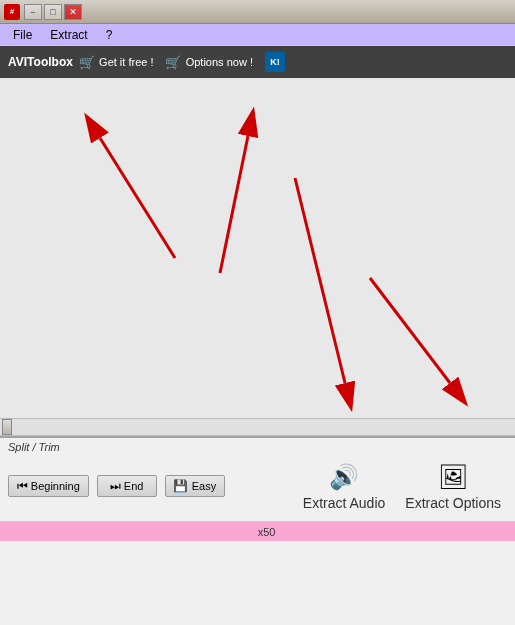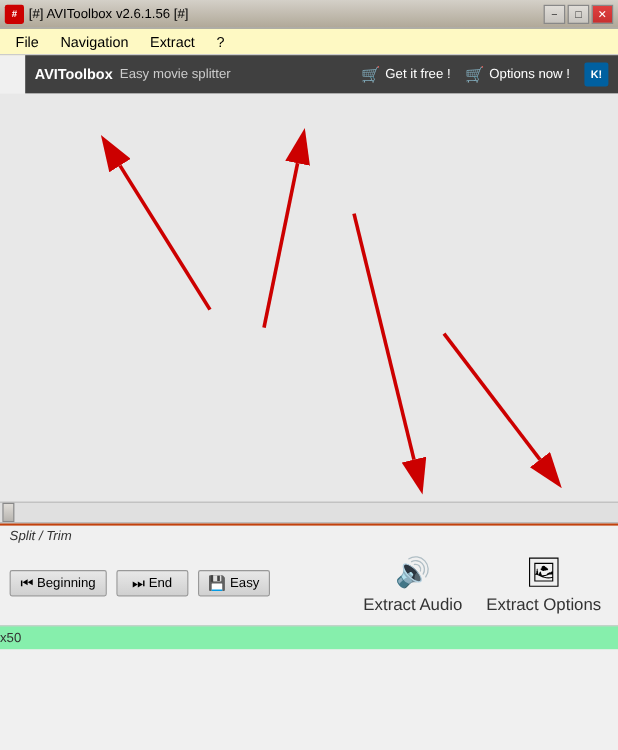--- a/index.html
+++ b/index.html
@@ -53,21 +53,21 @@
       display: flex;
       align-items: center;
       justify-content: center;
       font-size: 9px;
       color: #333;
     }
     .title-btn.close { background: linear-gradient(to bottom, #e04040, #c83030); color: white; }
 
     
     .menu-bar {
-      background: #fef9c3;
+      background: #c4b5fd;
       height: 22px;
       display: flex;
       align-items: center;
       padding: 0 4px;
       border-bottom: 1px solid #ccc;
     }
     .menu-item {
       padding: 2px 8px;
       font-size: 12px;
       cursor: pointer;
@@ -76,21 +76,20 @@
     }
 
     
     .toolbar-strip {
       background: #404040;
       height: 32px;
       display: flex;
       align-items: center;
       padding: 0 8px;
       gap: 0;
-      margin-left: 21px;
     }
     .toolbar-brand {
       color: white;
       font-size: 12px;
       font-weight: bold;
       margin-right: 6px;
     }
     .toolbar-tagline {
       color: #ccc;
       font-size: 11px;
@@ -135,21 +134,21 @@
       top: 0;
       left: 0;
       width: 100%;
       height: 100%;
       pointer-events: none;
     }
 
     
     .bottom-panel {
       background: #f0f0f0;
-      border-top: 2px solid #c2410c;
+      border-top: 2px solid #a3a3a3;
     }
 
     .slider-bar {
       height: 18px;
       background: #e0e0e0;
       border-top: 1px solid #bbb;
       border-bottom: 1px solid #bbb;
       position: relative;
       display: flex;
       align-items: center;
@@ -215,55 +214,54 @@
       font-size: 14px;
       text-align: center;
       color: #333;
     }
 
     .spacer { flex: 1; }
 
     
     .status-bar {
       height: 20px;
-      background: #86efac;
+      background: #f9a8d4;
       border-top: 1px solid #ccc;
       display: flex;
       align-items: center;
+      justify-content: center;
+      padding-left: 18px;
     }
     .status-text {
       font-size: 11px;
       color: #333;
     }
   </style>
 </head>
 <body>
 
 <div class="title-bar">
   <div class="title-bar-icon">
     <span>#</span>
   </div>
-  <span class="title-bar-text">[#] AVIToolbox v2.6.1.56 [#]</span>
   <div class="title-bar-buttons">
     <div class="title-btn">−</div>
     <div class="title-btn">□</div>
     <div class="title-btn close">✕</div>
   </div>
 </div>
 
 <div class="menu-bar">
   <span class="menu-item">File</span>
-  <span class="menu-item">Navigation</span>
   <span class="menu-item">Extract</span>
   <span class="menu-item">?</span>
 </div>
 
 <div class="toolbar-strip">
   <span class="toolbar-brand">AVIToolbox</span>
-  <span class="toolbar-tagline">Easy movie splitter</span>
   <span class="toolbar-link">
     <span class="cart-icon">🛒</span>
     <span>Get it free !</span>
   </span>
   <span class="toolbar-link">
     <span class="cart-icon">🛒</span>
     <span>Options now !</span>
   </span>
   <div class="toolbar-logo">K!</div>
 </div>

